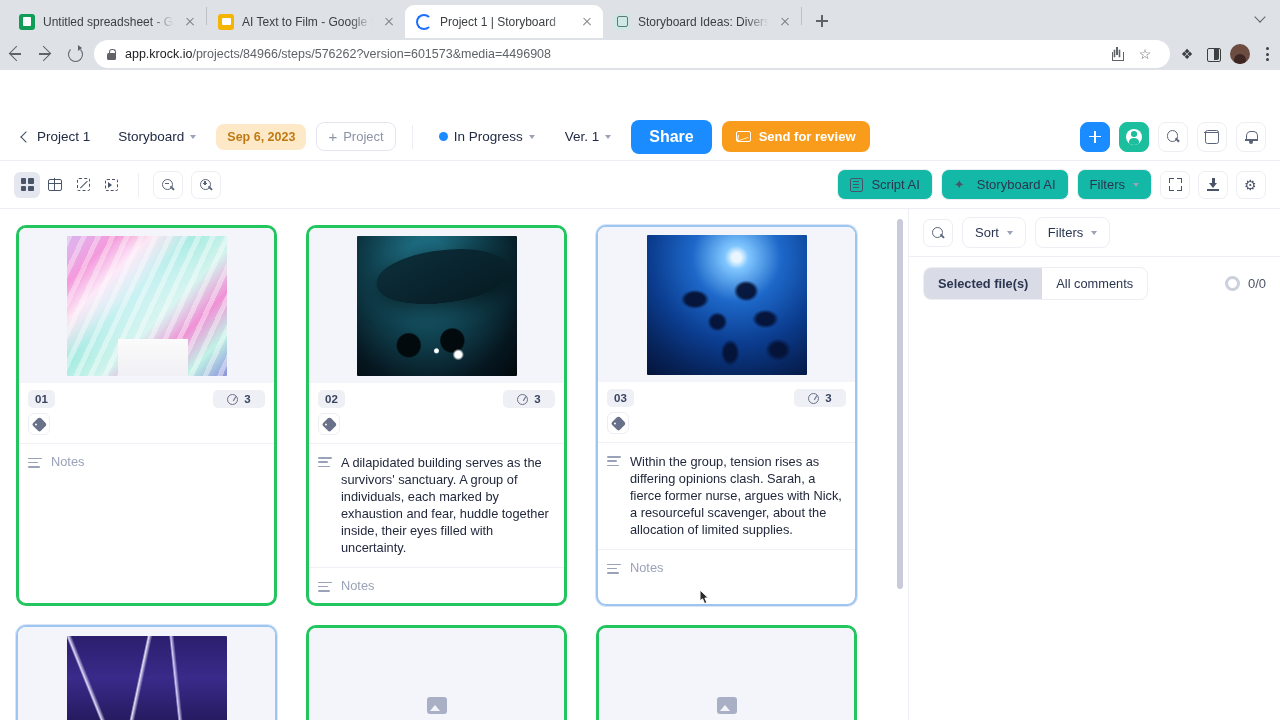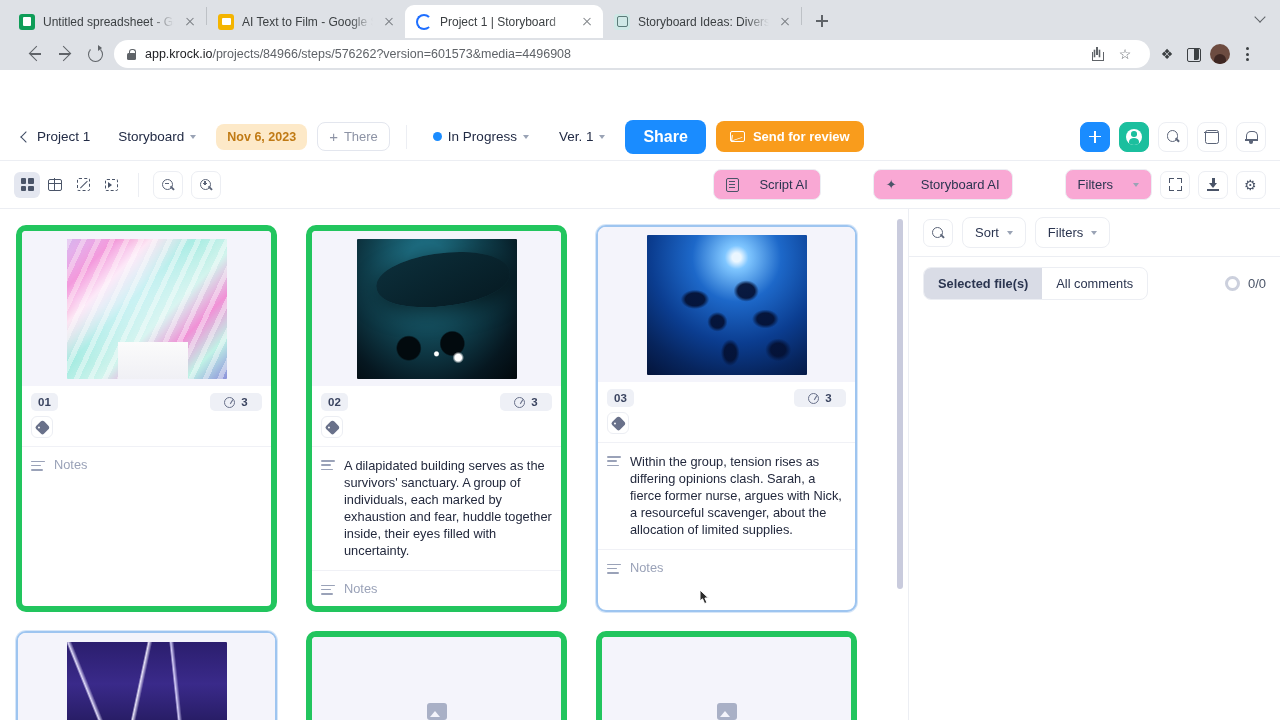--- a/index.html
+++ b/index.html
@@ -39,21 +39,21 @@
   .tab-close::after { transform:rotate(-45deg); }
   .tab-sep { width:1px; height:18px; background:#bdc1c6; align-self:center; margin:0 0 6px 0; }
   .newtab { width:28px; height:28px; margin-left:6px; margin-bottom:3px; position:relative; flex:none; }
   .newtab::before, .newtab::after { content:""; position:absolute; background:#5f6368; }
   .newtab::before { left:8px; top:13.3px; width:12px; height:1.6px; }
   .newtab::after  { left:13.2px; top:8px; width:1.6px; height:12px; }
   .chev-down { position:absolute; right:14px; top:12px; width:10px; height:10px; }
   .chev-down::after { content:""; position:absolute; left:0; top:1px; width:7px; height:7px;
      border-right:1.6px solid #5f6368; border-bottom:1.6px solid #5f6368; transform:rotate(45deg); }
 
-  .omnibar { height:32px; display:flex; align-items:center; gap:0; padding:0 20px; }
+  .omnibar { height:32px; display:flex; align-items:center; gap:0; padding:0 0; }
   .nav-btn { width:30px; height:30px; position:relative; flex:none; }
   .nav-arrow { position:absolute; left:9px; top:9px; width:11px; height:11px;
      border-left:1.7px solid #5f6368; border-bottom:1.7px solid #5f6368; }
   .nav-back .nav-arrow { transform:rotate(45deg); left:11px; }
   .nav-fwd  .nav-arrow { transform:rotate(-135deg); left:8px; }
   .nav-back::after { content:""; position:absolute; left:10px; top:14px; width:11px; height:1.7px; background:#5f6368; }
   .nav-fwd::after  { content:""; position:absolute; left:9px; top:14px; width:11px; height:1.7px; background:#5f6368; }
   .reload { width:30px; height:30px; position:relative; flex:none; margin-right:4px; }
   .reload::before { content:""; position:absolute; left:8px; top:8px; width:13px; height:13px;
      border:1.7px solid #5f6368; border-radius:50%; border-top-color:transparent; }
@@ -158,22 +158,22 @@
   .sub-div { width:1px; height:24px; background:#eceef3; margin:0 6px; }
   .zoom-btn { width:30px; height:28px; border:1px solid #eceef3; border-radius:7px; background:#fff;
      display:flex; align-items:center; justify-content:center; }
   .mag2 { width:12px; height:12px; position:relative; }
   .mag2::before { content:""; position:absolute; left:0; top:0; width:9px; height:9px; border:1.5px solid #5b6478; border-radius:50%; }
   .mag2::after { content:""; position:absolute; left:8px; top:8.3px; width:4.5px; height:1.5px; background:#5b6478; transform:rotate(45deg); }
   .mag2 b { position:absolute; left:3px; top:4px; width:4px; height:1.2px; background:#5b6478; }
   .mag2 b.v { left:4.4px; top:2.6px; width:1.2px; height:4px; }
   .tools-center { margin-left:auto; margin-right:0; display:flex; align-items:center; gap:8px; }
   .tbtn {
-    display:flex; align-items:center; gap:20px; border:1px solid #eceef3; background:#f9a8d4;
-    border-radius:8px; padding:7px 12px; font-size:13px; color:#2b3550; white-space:nowrap;margin-left:44px;
+    display:flex; align-items:center; gap:8px; border:1px solid #eceef3; background:#14b8a6;
+    border-radius:8px; padding:7px 12px; font-size:13px; color:#2b3550; white-space:nowrap;
   }
   .ic-script { width:13px; height:14px; border:1.5px solid #4a5468; border-radius:2px; position:relative; }
   .ic-script::before { content:""; position:absolute; left:2px; top:2.5px; width:6px; height:1.2px; background:#4a5468;
      box-shadow:0 3px 0 #4a5468, 0 6px 0 #4a5468; }
   .ic-sparkle { width:15px; height:14px; position:relative; color:#4a5468; font-size:13px; line-height:1; }
   .tbtn-icon-sq { width:30px; height:28px; border:1px solid #eceef3; border-radius:7px; background:#fff;
      display:flex; align-items:center; justify-content:center; }
   .ic-expand { width:13px; height:13px; position:relative; }
   .ic-expand i { position:absolute; width:5px; height:5px; }
   .ic-expand i:nth-child(1){ left:0; top:0; border-left:1.6px solid #4a5468; border-top:1.6px solid #4a5468; }
@@ -188,21 +188,21 @@
   .ic-gear { width:14px; height:14px; position:relative; color:#4a5468; font-size:14px; line-height:1; }
 
   
   .main { display:flex; height:552px; }
   .board {
     width:908px; background:#fff; position:relative; overflow:hidden; padding:16px 0 0 0;
   }
   .board-inner { padding:0 16px; }
   .cards-row { display:flex; gap:29px; }
   .card {
-    width:261px; border:6px solid #22c55e; border-radius:10px; background:#fff; overflow:hidden;
+    width:261px; border:3px solid #22c55e; border-radius:10px; background:#fff; overflow:hidden;
     display:flex; flex-direction:column;
   }
   .card.selected { border:2px solid #9ec5f0; box-shadow:0 0 0 1px #d6e6f8; }
   .card-media { height:155px; background:#f4f4fb; display:flex; align-items:center; justify-content:center; position:relative; }
   .thumb { height:140px; width:160px; border-radius:1px; }
   .thumb.t1 {
     background:
       linear-gradient(135deg,#b887d6 0%,#e84d8a 16%,#fbd9e8 28%,#9be8dd 42%,#cdf2ea 58%,#ef7fd0 72%,#b9f0e2 86%,#7f7fd5 100%);
     position:relative; overflow:hidden;
   }
@@ -402,25 +402,25 @@
 <div class="app-header">
   <div class="back-proj">
     <span class="chev-left"></span>
     <span>Project 1</span>
   </div>
   <div class="hdr-chip">
     <span>Storyboard</span>
     <span class="caret"></span>
   </div>
   <div class="hdr-chip chip-date">
-    <span>Nov 6, 2023</span>
+    <span>Sep 6, 2023</span>
   </div>
   <div class="hdr-chip chip-assign">
     <span class="plus-sm">+</span>
-    <span>There</span>
+    <span>Project</span>
   </div>
   <span class="hdr-div"></span>
   <div class="hdr-chip">
     <span class="dot-blue"></span>
     <span>In Progress</span>
     <span class="caret"></span>
   </div>
   <div class="hdr-chip">
     <span>Ver. 1</span>
     <span class="caret"></span>

